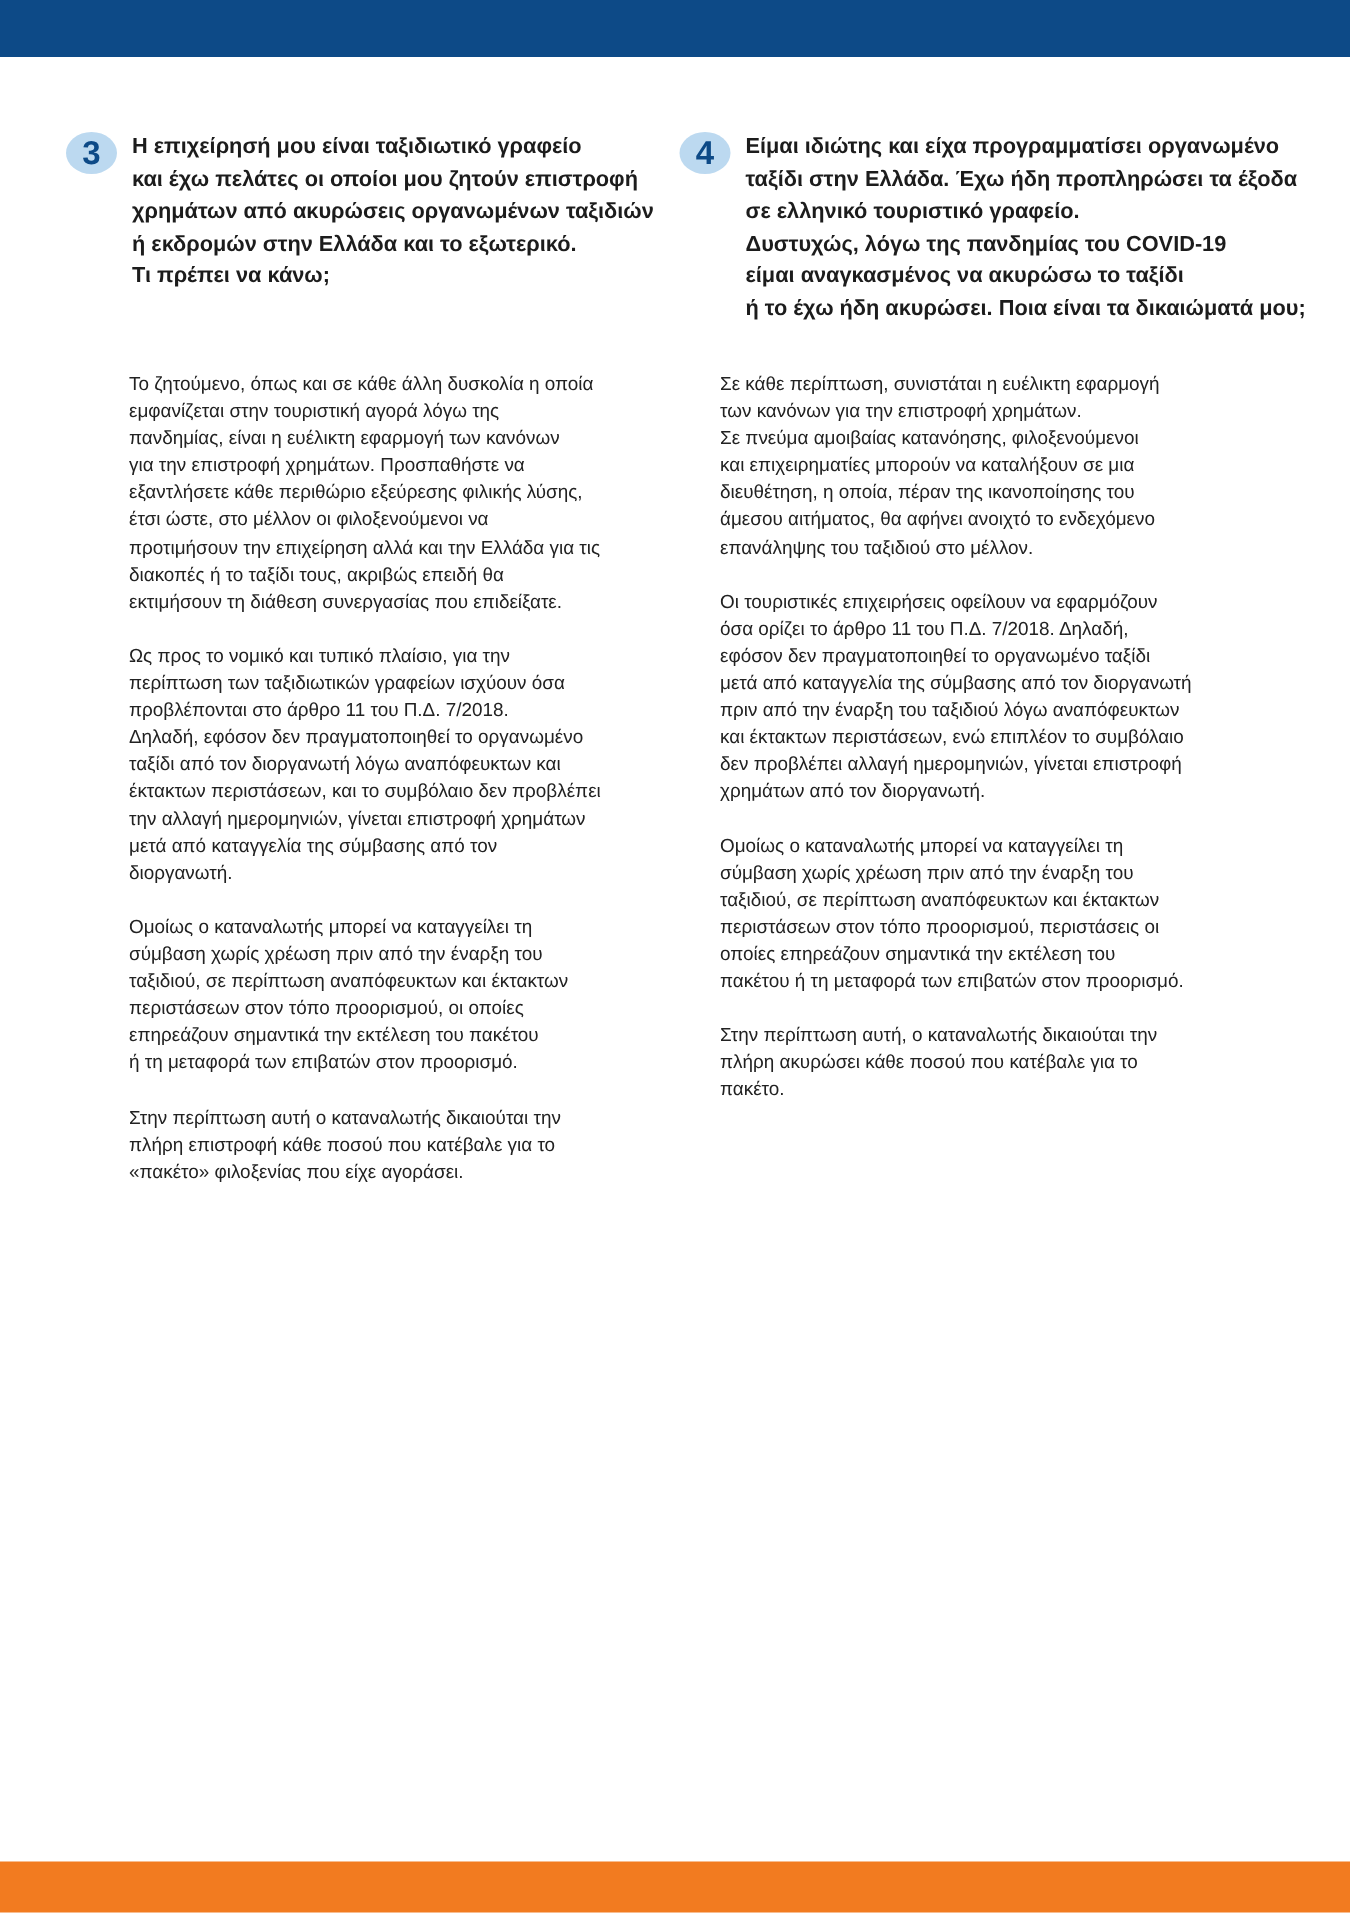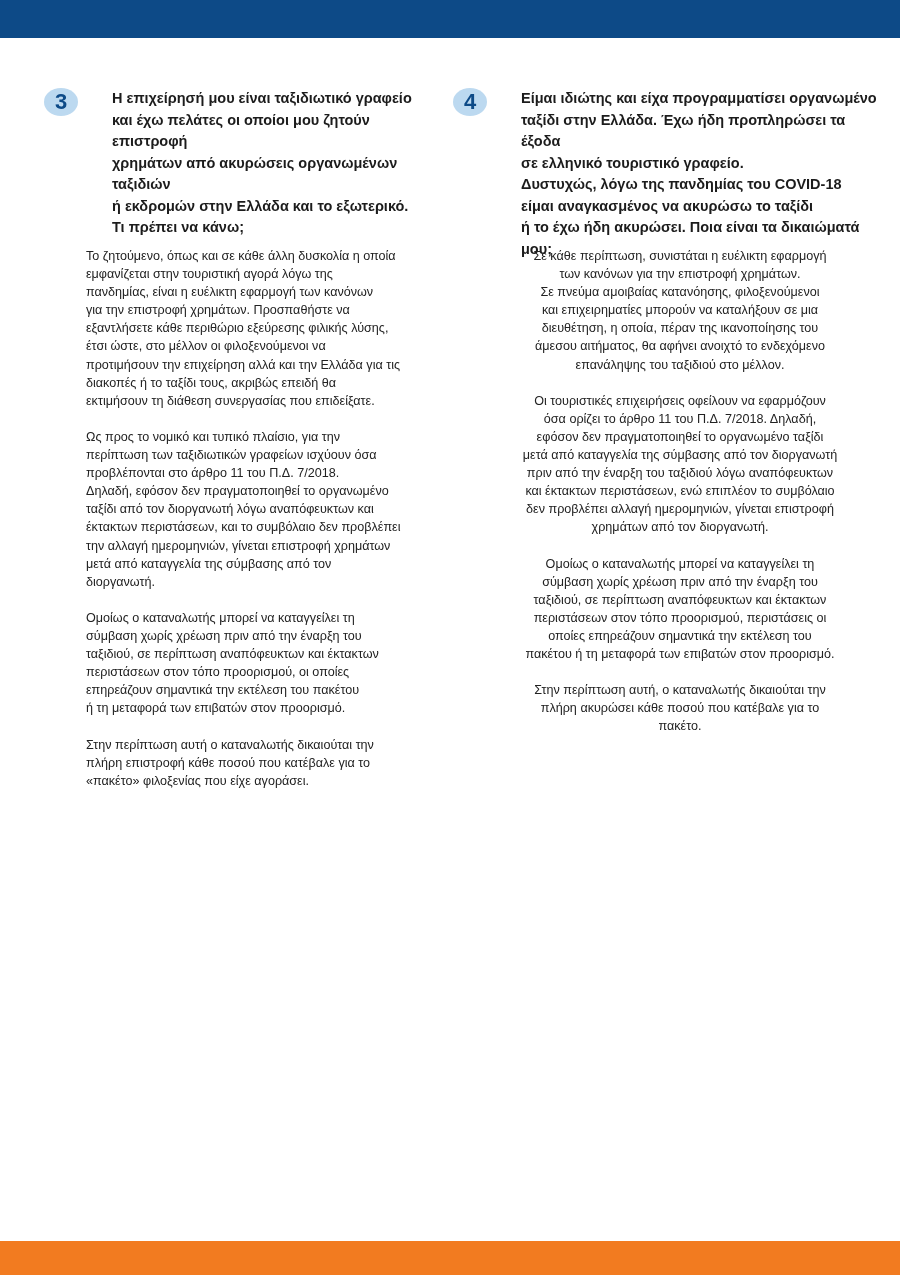--- a/index.html
+++ b/index.html
@@ -11,28 +11,28 @@
   .bottom-bar { position: absolute; left: 0; top: 1241px; width: 900px; height: 34px; background: #f27b20; }
   .qblock { position: absolute; top: 88px; }
   .q3 { left: 44px; width: 400px; }
   .q4 { left: 453px; width: 430px; }
   .badge {
     position: absolute; left: 0; top: 0; width: 34px; height: 28px; border-radius: 50%;
     background: #bcd9f0; color: #0d4a87; font-weight: bold; font-size: 22px;
     display: flex; align-items: center; justify-content: center;
   }
   .qtext {
-    margin-left: 68px; font-weight: bold; font-size: 14.5px; line-height: 21.5px;
+    margin-left: 44px; font-weight: bold; font-size: 14.5px; line-height: 21.5px;
     color: #1c1c1c; white-space: pre-line;
   }
   .answer {
     position: absolute; top: 247px; font-size: 12.6px; line-height: 18.1px; color: #222;
   }
   .a3 { left: 86px; width: 356px; }
-  .a4 { left: 500px; width: 360px; text-align: center; }
+  .a4 { left: 480px; width: 360px; }
   .para { margin: 0 0 18.1px 0; white-space: pre-line; }
 </style>
 </head>
 <body>
 
 <div class="top-bar"></div>
 
 <div class="qblock q3">
   <div class="badge">3</div>
   <div class="qtext">Η επιχείρησή μου είναι ταξιδιωτικό γραφείο
@@ -40,21 +40,21 @@
 χρημάτων από ακυρώσεις οργανωμένων ταξιδιών
 ή εκδρομών στην Ελλάδα και το εξωτερικό.
 Τι πρέπει να κάνω;</div>
 </div>
 
 <div class="qblock q4">
   <div class="badge">4</div>
   <div class="qtext">Είμαι ιδιώτης και είχα προγραμματίσει οργανωμένο
 ταξίδι στην Ελλάδα. Έχω ήδη προπληρώσει τα έξοδα
 σε ελληνικό τουριστικό γραφείο.
-Δυστυχώς, λόγω της πανδημίας του COVID-18
+Δυστυχώς, λόγω της πανδημίας του COVID-19
 είμαι αναγκασμένος να ακυρώσω το ταξίδι
 ή το έχω ήδη ακυρώσει. Ποια είναι τα δικαιώματά μου;</div>
 </div>
 
 <div class="answer a3">
   <p class="para">Το ζητούμενο, όπως και σε κάθε άλλη δυσκολία η οποία
 εμφανίζεται στην τουριστική αγορά λόγω της
 πανδημίας, είναι η ευέλικτη εφαρμογή των κανόνων
 για την επιστροφή χρημάτων. Προσπαθήστε να
 εξαντλήσετε κάθε περιθώριο εξεύρεσης φιλικής λύσης,

